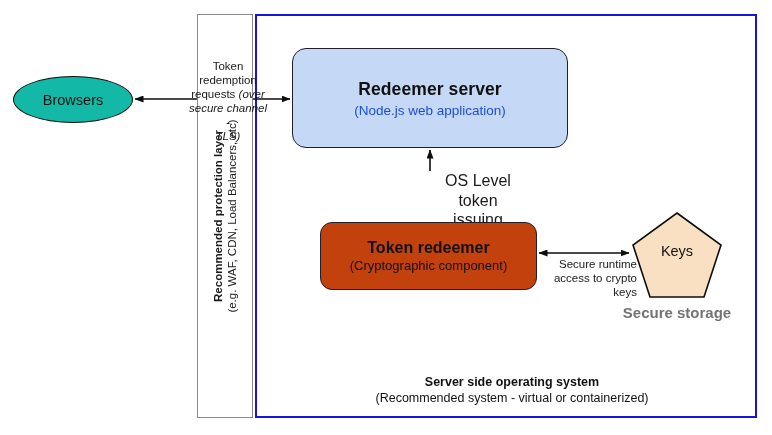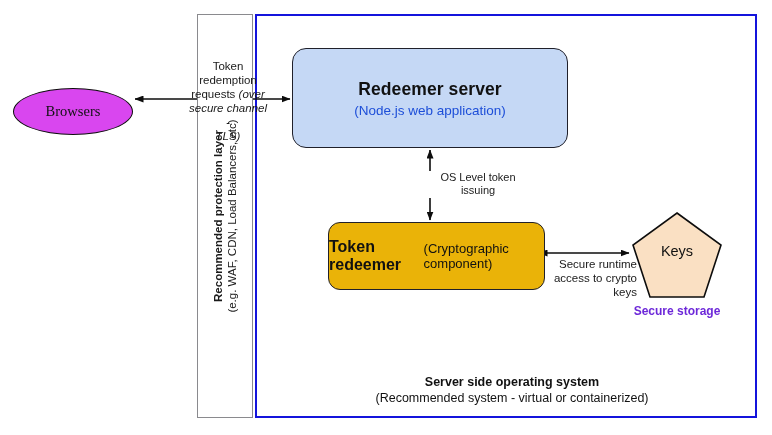--- a/index.html
+++ b/index.html
@@ -56,31 +56,30 @@
   }
   #protection-bar-text .l2 {
     display: block;
     font-size: 11.5px;
     font-weight: normal;
   }
 
   
   #browsers-node {
     left: 13px;
-    top: 88px;
+    top: 76px;
     width: 120px;
     height: 47px;
     border-radius: 50%;
-    background: #d946ef;
+    background: #14b8a6;
     border: 1.6px solid #0d0d0d;
     box-sizing: border-box;
     display: flex;
     align-items: center;
     justify-content: center;
-    font-family: Liberation Serif, serif;
   }
   #browsers-node .node-title {
     font-size: 14.5px;
     color: #111111;
   }
 
   
   #redeemer-server-node {
     left: 292px;
     top: 48px;
@@ -106,29 +105,29 @@
     font-size: 13.5px;
     color: #1d4ed8;
   }
 
   
   #token-redeemer-node {
     left: 320px;
     top: 222px;
     width: 217px;
     height: 68px;
-    background: #eab308;
+    background: #c2410c;
     border: 1.6px solid #20202a;
     border-radius: 12px;
     box-sizing: border-box;
     display: flex;
+    flex-direction: column;
     align-items: center;
     justify-content: center;
     gap: 1px;
-    margin-left: 8px;
   }
   #token-redeemer-node .node-title {
     font-size: 16px;
     font-weight: bold;
     color: #111111;
   }
   #token-redeemer-node .node-sub {
     font-size: 13px;
     color: #111111;
   }
@@ -147,23 +146,23 @@
     width: 92px;
     text-align: center;
     font-size: 14.5px;
     color: #111111;
   }
   #secure-storage-label {
     left: 614px;
     top: 304px;
     width: 126px;
     text-align: center;
-    font-size: 12px;
-    font-weight: bold;
-    color: #6d28d9;
+    font-size: 15px;
+    font-weight: bold;
+    color: #737373;
   }
 
   
   .edge-label {
     color: #1a1a1a;
     line-height: 1.22;
     text-align: center;
   }
   #browsers-edge-label {
     left: 186px;
@@ -171,21 +170,21 @@
     width: 84px;
     font-size: 11.5px;
     background: transparent;
   }
   #browsers-edge-label .ital { font-style: italic; text-align: right; }
 
   #os-token-label {
     left: 424px;
     top: 171px;
     width: 108px;
-    font-size: 11px;
+    font-size: 16px;
     text-align: center;
   }
 
   #crypto-keys-label {
     left: 545px;
     top: 257px;
     width: 92px;
     font-size: 11.5px;
     text-align: right;
   }

